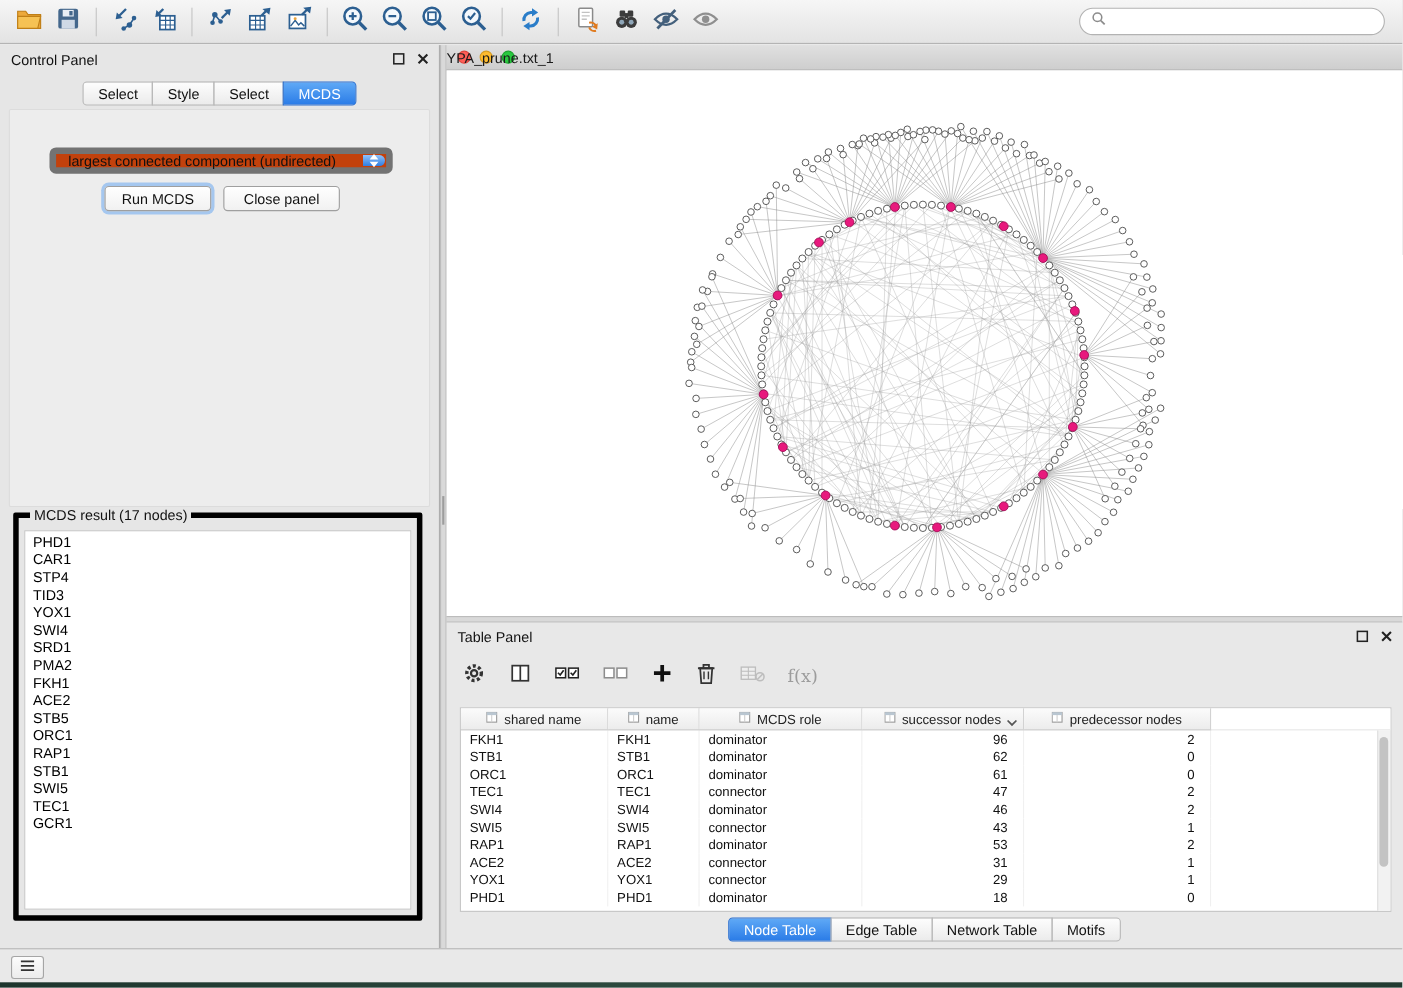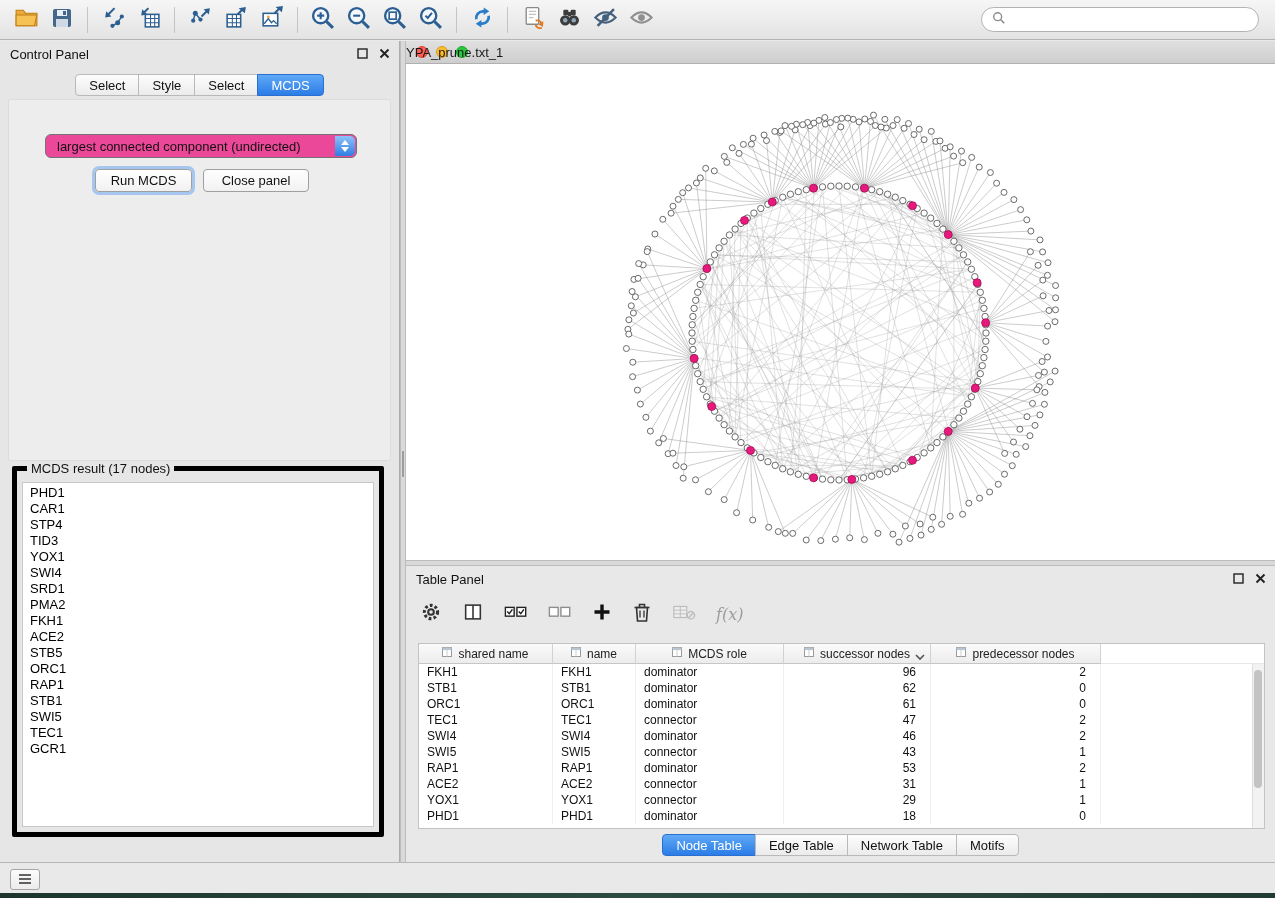--- a/index.html
+++ b/index.html
@@ -21,22 +21,22 @@
   .panel-header .win-icons{position:absolute;right:8px;top:6px;display:flex;gap:9px;}
   .cp-tabs{position:absolute;top:33px;left:0;right:0;display:flex;justify-content:center;}
   .seg-tab{height:20px;padding:0 13px;display:flex;align-items:center;font-size:13px;color:#111;
     background:linear-gradient(#fdfdfd,#ebebeb);border:1px solid #b9b9b9;margin-left:-1px;cursor:default;}
   .seg-tab:first-child{border-radius:4px 0 0 4px;margin-left:0;}
   .seg-tab:last-child{border-radius:0 4px 4px 0;}
   .seg-tab.selected{background:linear-gradient(#5fa9f6,#2b7ce7);border-color:#2a6fd0;color:#fff;}
   .cp-content{position:absolute;top:58px;left:8px;right:8px;height:360px;background:#ededed;
     border:1px solid #dcdcdc;border-radius:2px;}
   #opt-label{position:absolute;top:18px;left:0;right:0;text-align:center;font-size:13px;}
-  #criterion-select{position:absolute;top:34px;left:36px;width:312px;height:24px;background:#ec4899;
-    border:1px solid #737373;border-radius:6px;box-sizing:border-box;display:flex;align-items:center;
+  #criterion-select{position:absolute;top:34px;left:36px;width:312px;height:24px;background:#c2410c;
+    border:6px solid #737373;border-radius:6px;box-sizing:border-box;display:flex;align-items:center;
     font-size:13px;padding-left:11px;}
   #criterion-cap{position:absolute;right:1px;top:1px;bottom:1px;width:20px;border-radius:0 5px 5px 0;
     background:linear-gradient(#8fc1fa,#2e7ee2);display:flex;flex-direction:column;align-items:center;justify-content:center;gap:2px;}
   .cap-arrow{width:0;height:0;border-left:4px solid transparent;border-right:4px solid transparent;}
   .cap-up{border-bottom:5px solid #fff;}
   .cap-down{border-top:5px solid #fff;}
   .cp-btn{position:absolute;top:69px;height:23px;background:linear-gradient(#ffffff,#f1f1f1);
     border:1px solid #9f9f9f;border-radius:4px;font-size:13px;display:flex;align-items:center;justify-content:center;box-sizing:border-box;}
   #run-btn{left:86px;width:97px;box-shadow:0 0 0 3px rgba(105,168,240,.55);}
   #closepanel-btn{left:194px;width:106px;}
@@ -59,21 +59,21 @@
   .traffic{width:12px;height:12px;border-radius:50%;margin-left:8px;box-sizing:border-box;}
   .t-red{background:#ff5f57;border:1px solid #df443c;margin-left:10px;}
   .t-yellow{background:#febb2e;border:1px solid #d79c20;}
   .t-green{background:#28c83e;border:1px solid #1ca42f;}
   #net-title{position:absolute;left:0;right:0;text-align:left;font-size:13px;color:#1a1a1a;}
   #net-canvas{position:absolute;left:0;top:23px;right:0;bottom:0;background:#fff;}
   
   #table-panel{position:absolute;left:406px;top:566px;right:0;height:296px;background:#e8e8e8;}
   #tp-toolbar{position:absolute;left:14px;top:30px;height:36px;display:flex;align-items:center;gap:20px;}
   .tp-btn{display:flex;align-items:center;justify-content:center;}
-  #fx-label{font-family:"DejaVu Serif",serif;font-style:italic;font-size:16px;color:#9c9c9c;}
+  #fx-label{font-family:"DejaVu Serif",serif;font-size:16px;color:#9c9c9c;}
   #table-box{position:absolute;left:12px;right:10px;top:77px;height:186px;background:#fff;
     border:1px solid #c3c3c3;box-sizing:border-box;}
   .t-header{display:flex;height:20px;}
   .t-hcell{display:flex;align-items:center;justify-content:center;gap:5px;font-size:12px;color:#222;
     background:linear-gradient(#fbfbfb,#ececec);border-right:1px solid #d2d2d2;border-bottom:1px solid #c6c6c6;
     box-sizing:border-box;position:relative;}
   .t-hcell .chev{position:absolute;right:5px;top:6px;}
   .t-hfiller{flex:1;background:#fff;border-bottom:1px solid #e6e6e6;}
   .c0{width:134px;} .c1{width:83px;} .c2{width:148px;} .c3{width:147px;} .c4{width:170px;}
   .t-row{display:flex;height:16px;align-items:center;}

